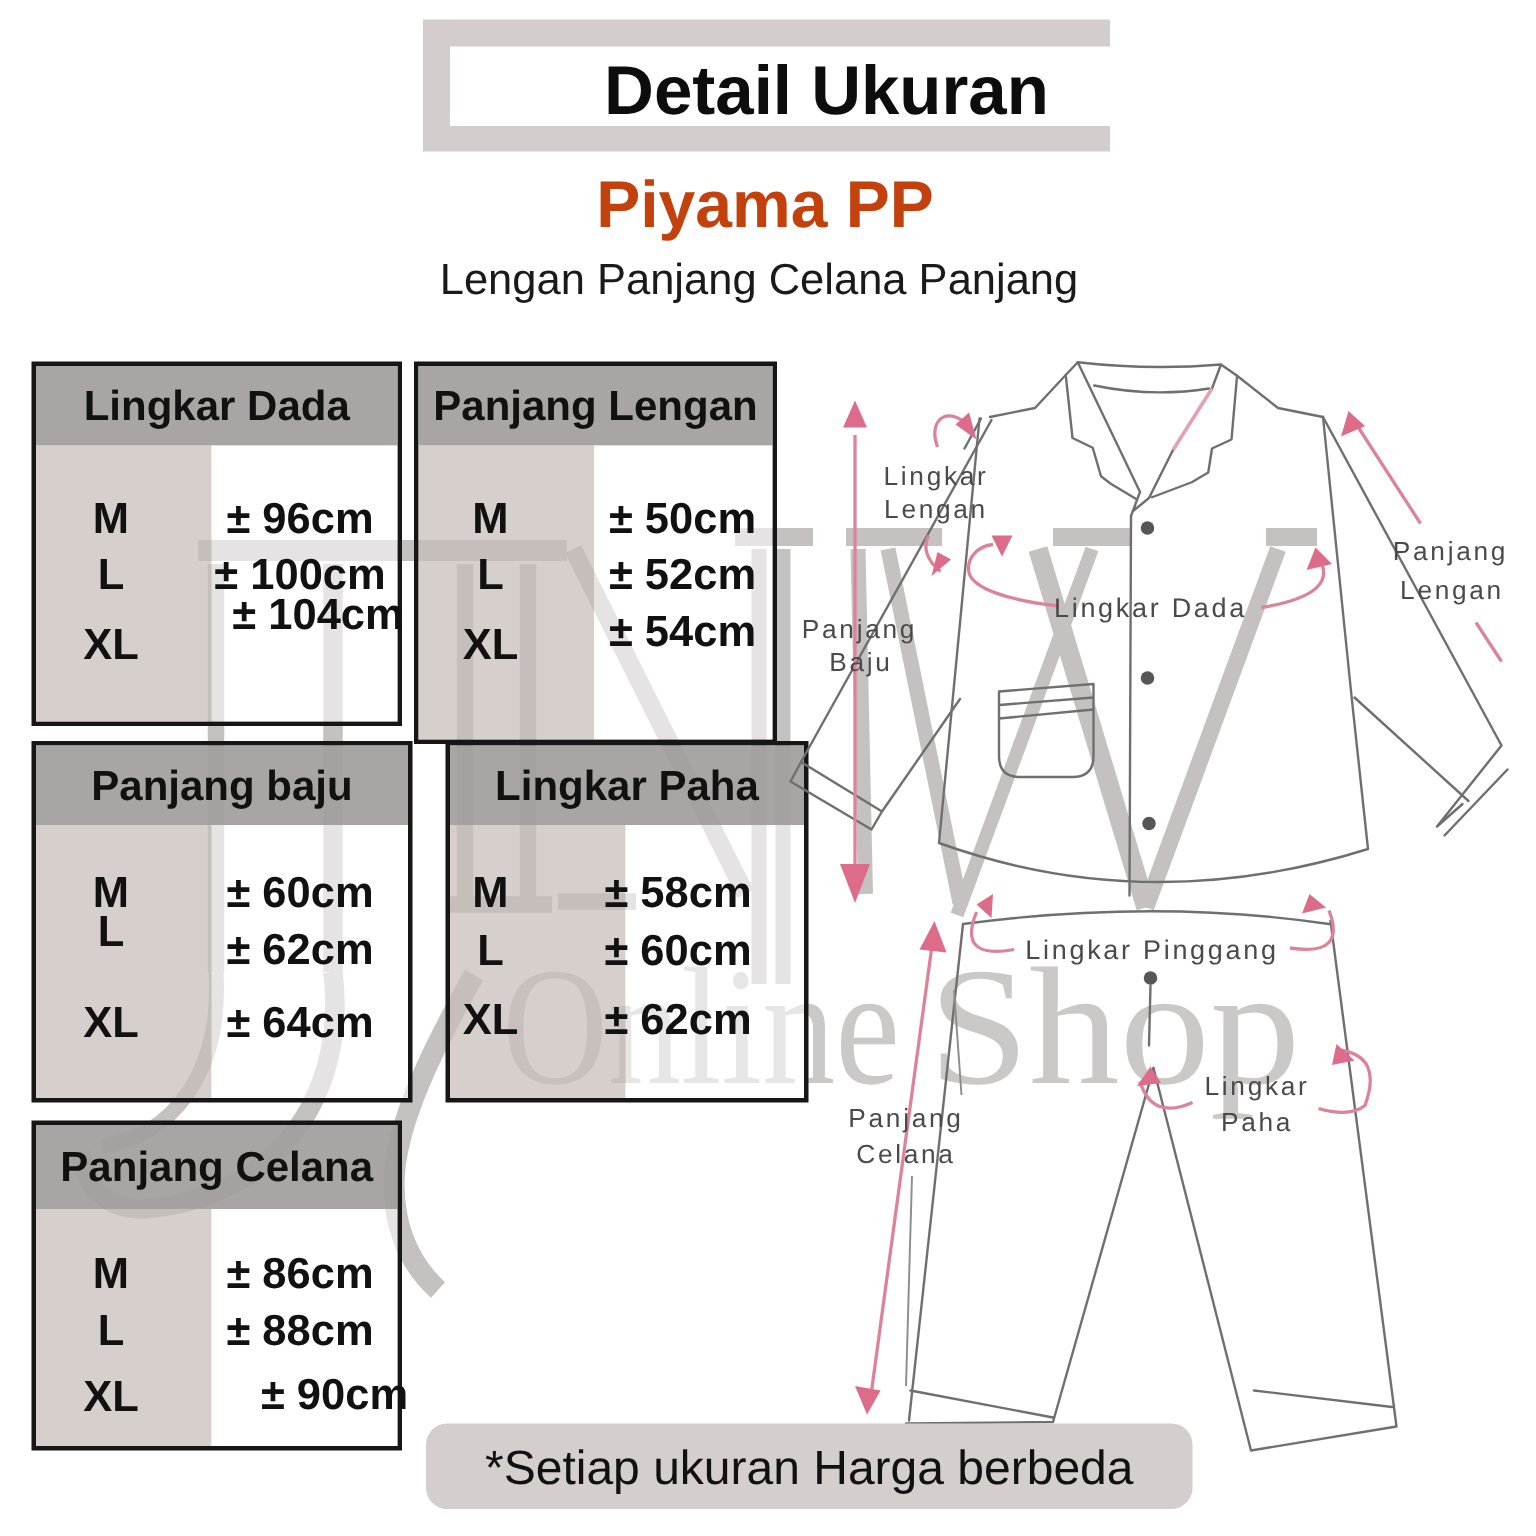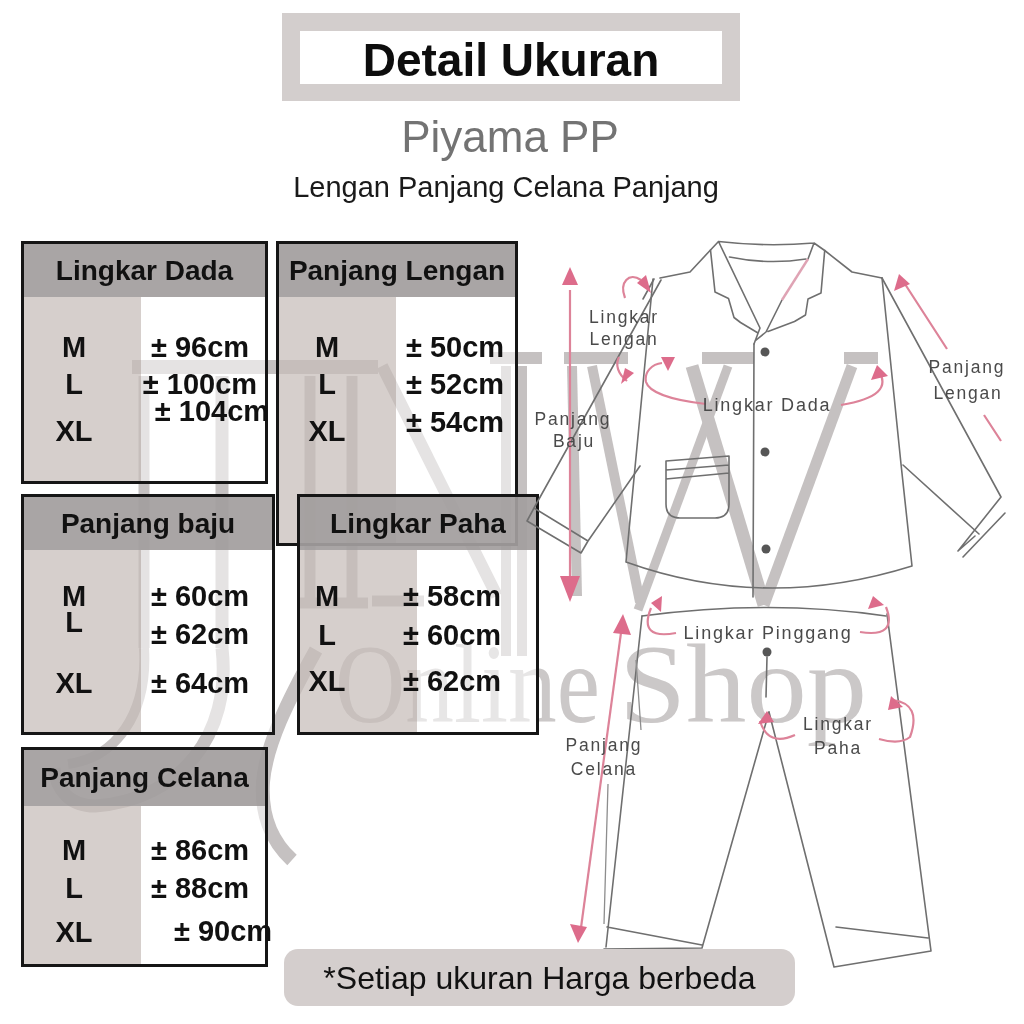--- a/index.html
+++ b/index.html
@@ -37,39 +37,39 @@
     <path d="M692,366 L764,605" stroke-width="13"></path>
     <path d="M764,605 L852,366" stroke-width="11"></path>
   </g>
 
   <text x="335" y="722" font-family="Liberation Serif" font-size="112" textLength="265" lengthAdjust="spacingAndGlyphs" fill="#cbc8c8">Online</text>
   <text x="619" y="722" font-family="Liberation Serif" font-size="112" textLength="248" lengthAdjust="spacingAndGlyphs" fill="#cbc8c8">Shop</text>
 </svg>
 
 <div class="abs" style="left:282px;top:13px;width:458px;height:88px;background:#d3cecd;z-index:2;"></div>
 
-<div class="abs" style="left:300px;top:31px;width:422px;height:53px;background:#ffffff;z-index:2;text-align:center;font-weight:bold;font-size:46px;line-height:59px;color:#0d0d0d;">Detail Ukuran</div>
-
-<div class="abs" style="left:-1px;top:112px;width:1022px;text-align:center;font-weight:normal;font-size:44px;color:#737373;z-index:2;">Piyama PP</div>
+<div class="abs" style="left:300px;top:31px;width:422px;height:53px;background:#ffffff;z-index:2;text-align:center;font-weight:bold;font-size:46px;line-height:59px;color:#0d0d0d;padding-left:40px;">Detail Ukuran</div>
+
+<div class="abs" style="left:-1px;top:112px;width:1022px;text-align:center;font-weight:bold;font-size:44px;color:#c2410c;z-index:2;">Piyama PP</div>
 
 <div class="abs" style="left:-5px;top:171px;width:1022px;text-align:center;font-size:29px;color:#1a1a1a;z-index:2;">Lengan Panjang Celana Panjang</div>
 
 <div class="tbl" style="left:21px;top:241px;width:247px;height:243px;">
   <div class="thead">Lingkar Dada</div>
     <div class="tcol"></div>
     <div class="twhite"></div>
 </div>
 <div class="cell" style="left:74px;top:347px;">M</div>
 <div class="cell" style="left:74px;top:384px;">L</div>
 <div class="cell" style="left:74px;top:431px;">XL</div>
 <div class="cell" style="left:200px;top:347px;">± 96cm</div>
 <div class="cell" style="left:200px;top:384px;">± 100cm</div>
 <div class="cell" style="left:200px;top:411px;margin-left:12px;">± 104cm</div>
 
-<div class="tbl" style="left:276px;top:241px;width:242px;height:305px;">
+<div class="tbl" style="left:276px;top:241px;width:242px;height:255px;">
   <div class="thead">Panjang Lengan</div>
     <div class="tcol"></div>
     <div class="twhite"></div>
 </div>
 <div class="cell" style="left:327px;top:347px;">M</div>
 <div class="cell" style="left:327px;top:384px;">L</div>
 <div class="cell" style="left:327px;top:431px;">XL</div>
 <div class="cell" style="left:455px;top:347px;">± 50cm</div>
 <div class="cell" style="left:455px;top:384px;">± 52cm</div>
 <div class="cell" style="left:455px;top:422px;">± 54cm</div>

